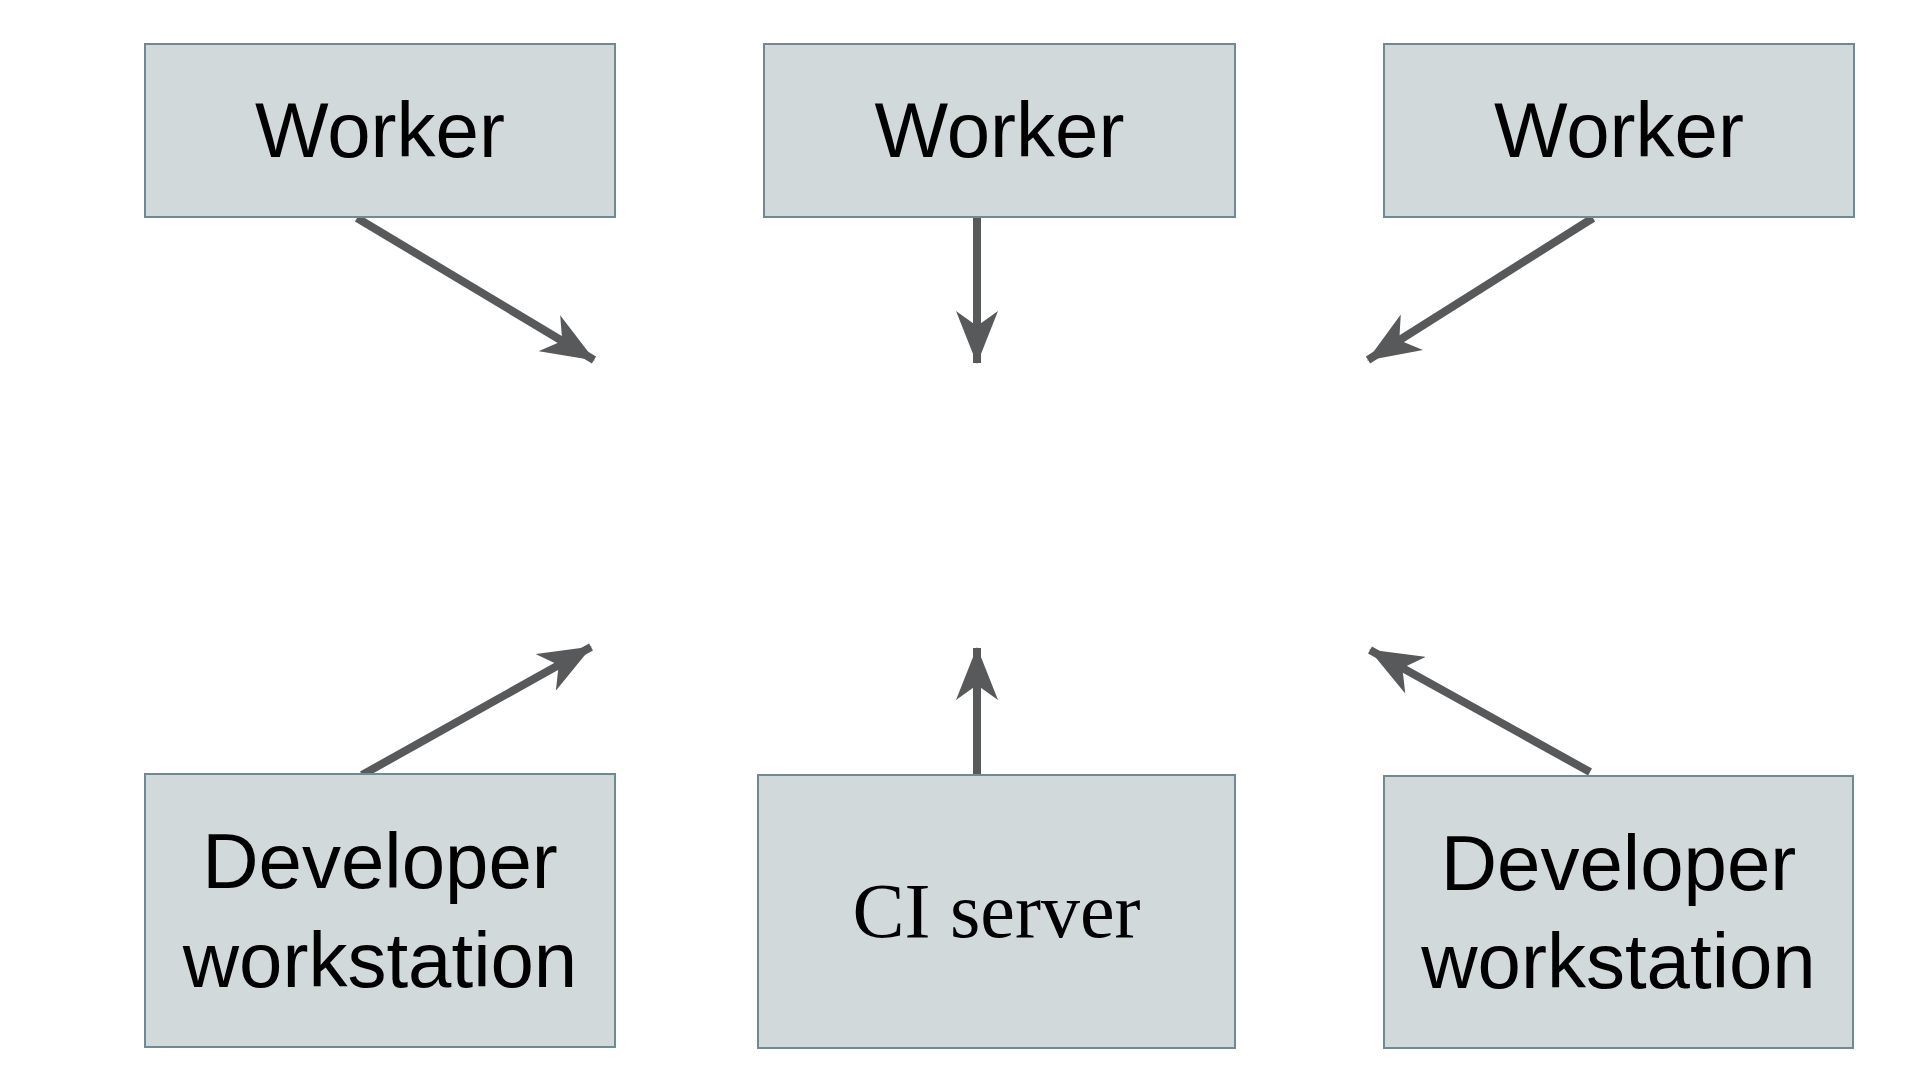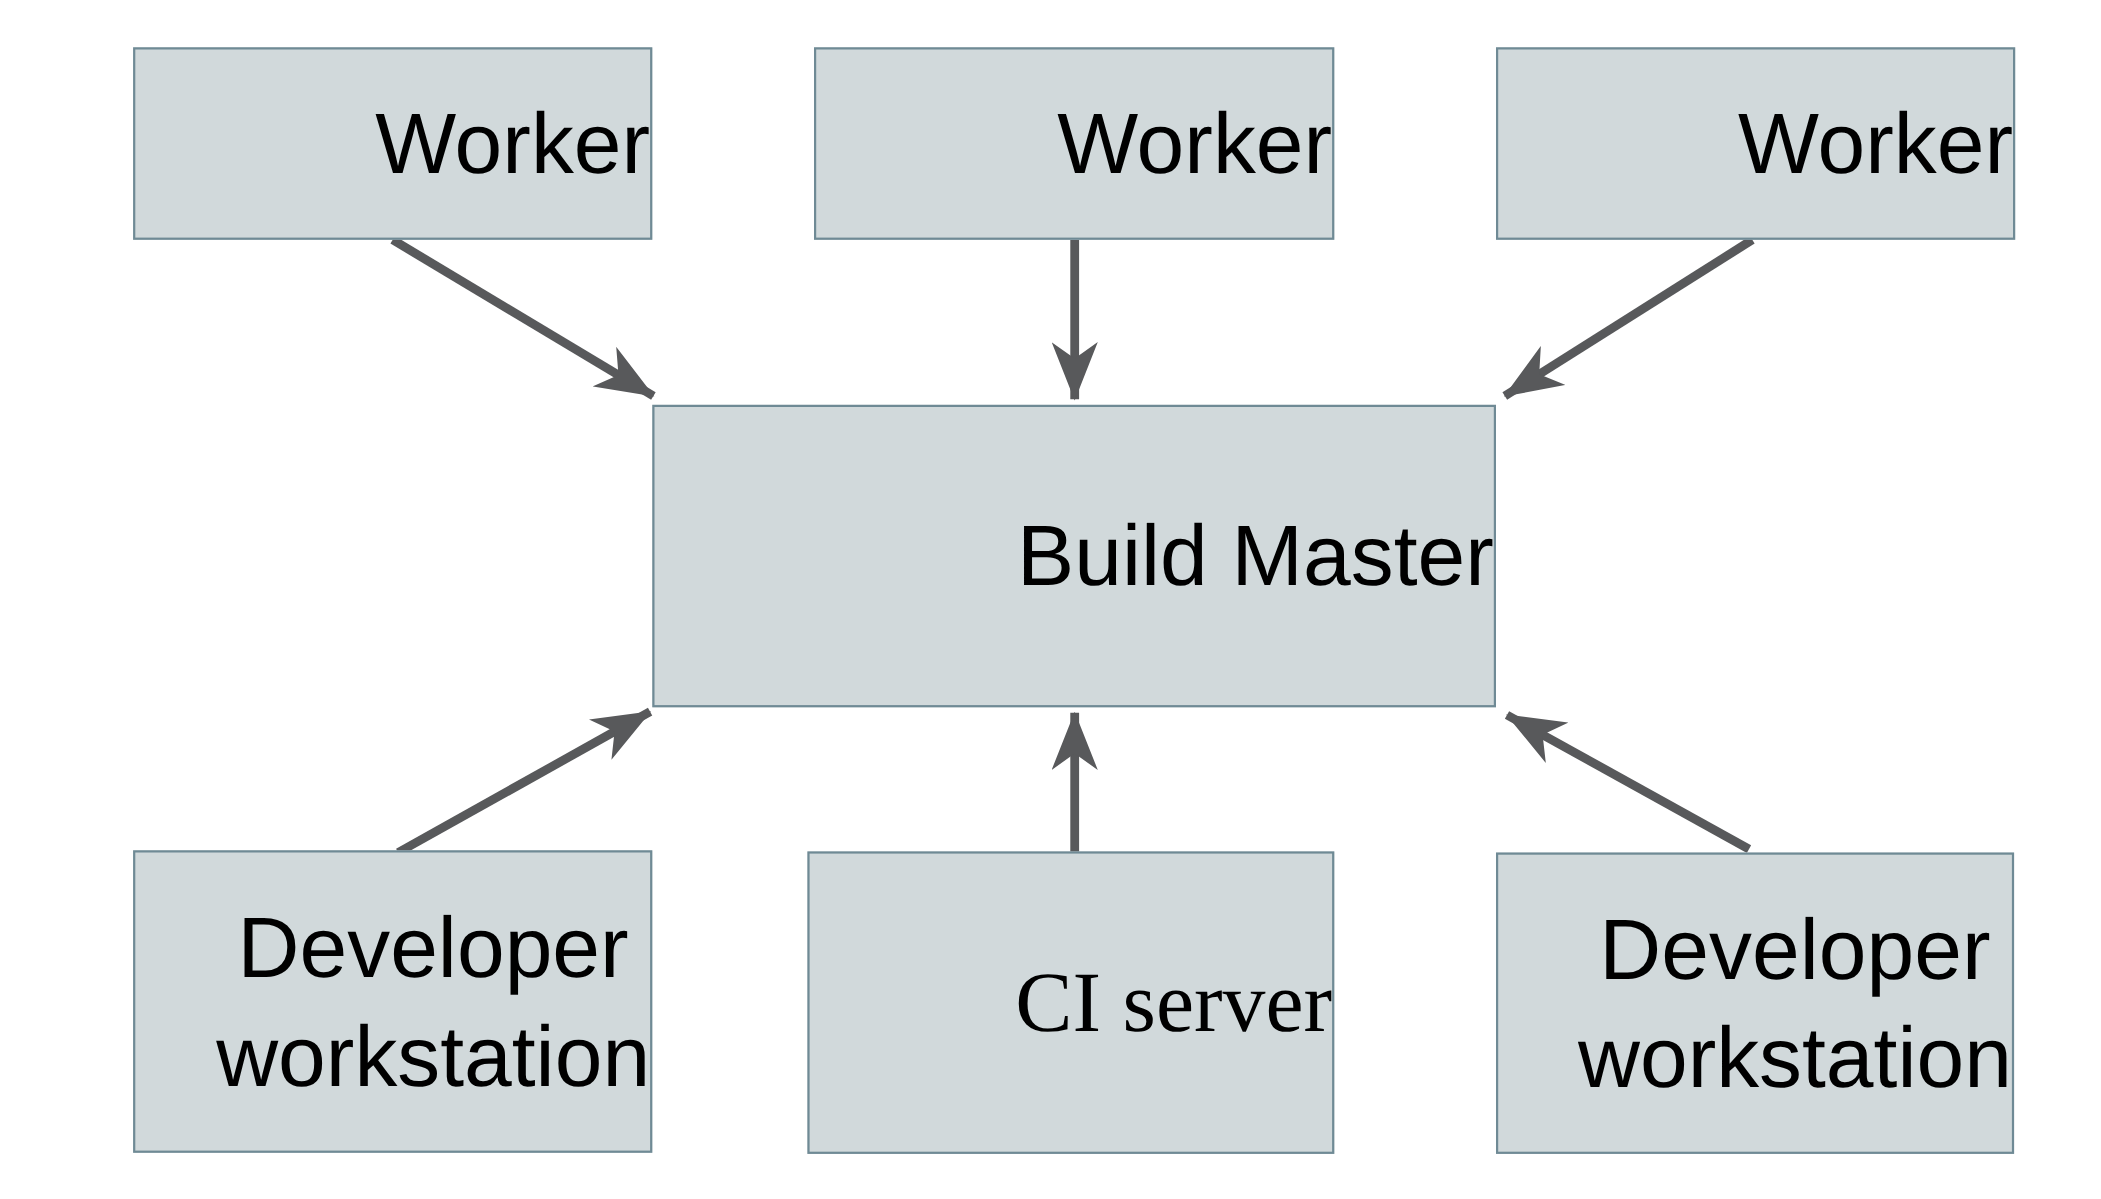--- a/index.html
+++ b/index.html
@@ -23,22 +23,23 @@
     height: 1090px;
     pointer-events: none;
   }
   .node {
     position: absolute;
     box-sizing: border-box;
     background: var(--box-fill, #d1d9db);
     border: 2px solid var(--box-border, #6f8a95);
     display: flex;
     align-items: center;
-    justify-content: flex-end;
+    justify-content: center;
     text-align: center;
+    margin-left: 23px;
   }
   .node .label {
     color: var(--text-color, #000000);
     font-size: 78px;
     line-height: 1.26;
     white-space: pre-line;
   }
   
   .worker-1      { left: 121px;  top: 43px;  width: 472px; height: 175px; }
   .worker-2      { left: 740px;  top: 43px;  width: 473px; height: 175px; }
@@ -72,23 +73,20 @@
   </div>
 
   <div class="node worker-2">
     <span class="label">Worker</span>
   </div>
 
   <div class="node worker-3">
     <span class="label">Worker</span>
   </div>
 
-  <div class="node build-master">
-    <span class="label">Build Master</span>
-  </div>
 
   <div class="node dev-ws-1">
     <span class="label">Developer
 workstation</span>
   </div>
 
   <div class="node ci-server">
     <span class="label">CI server</span>
   </div>
 

